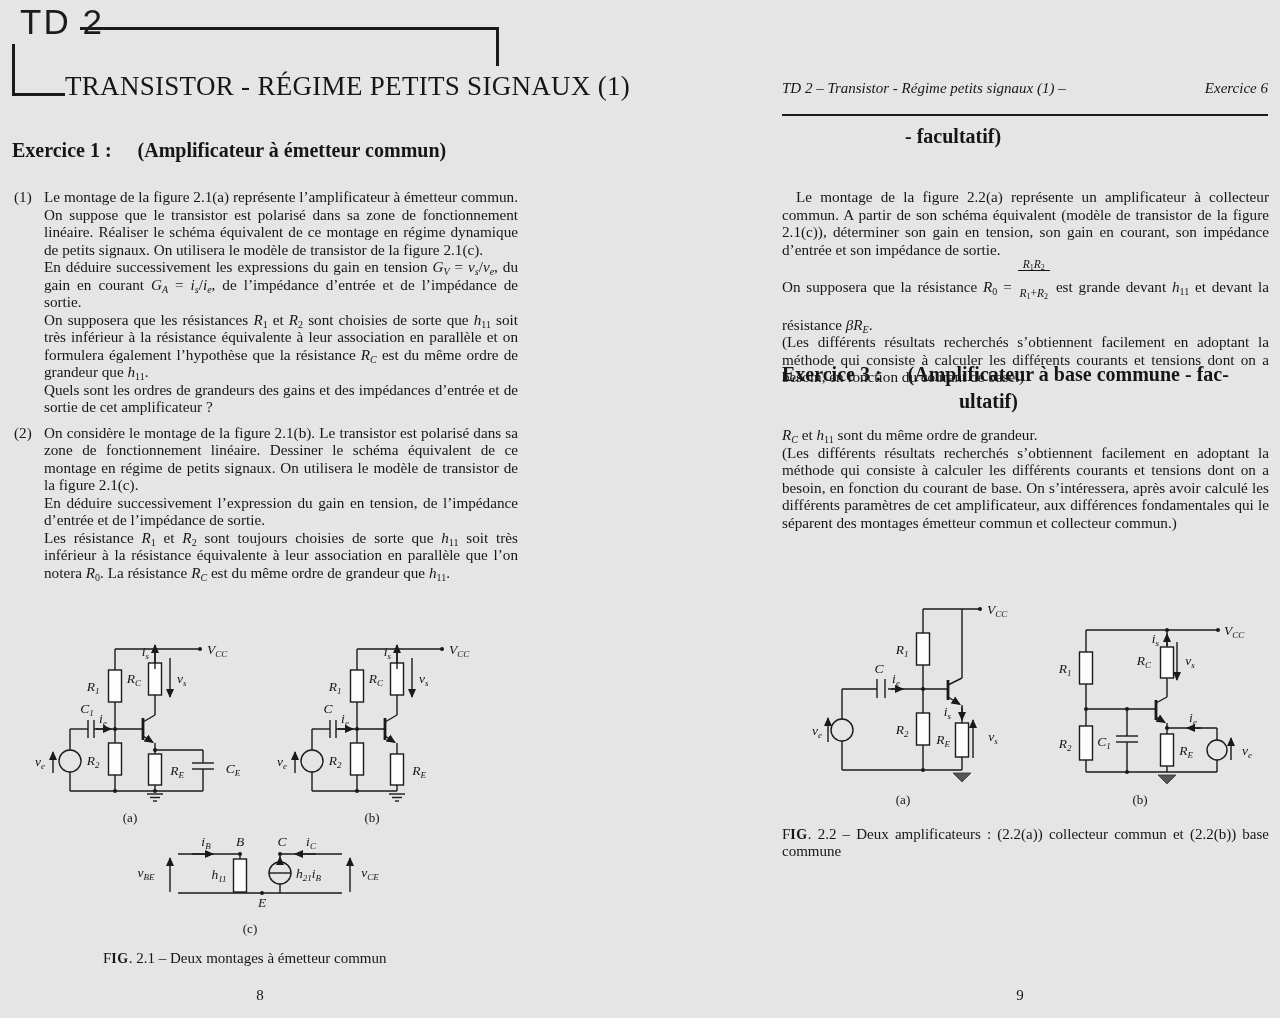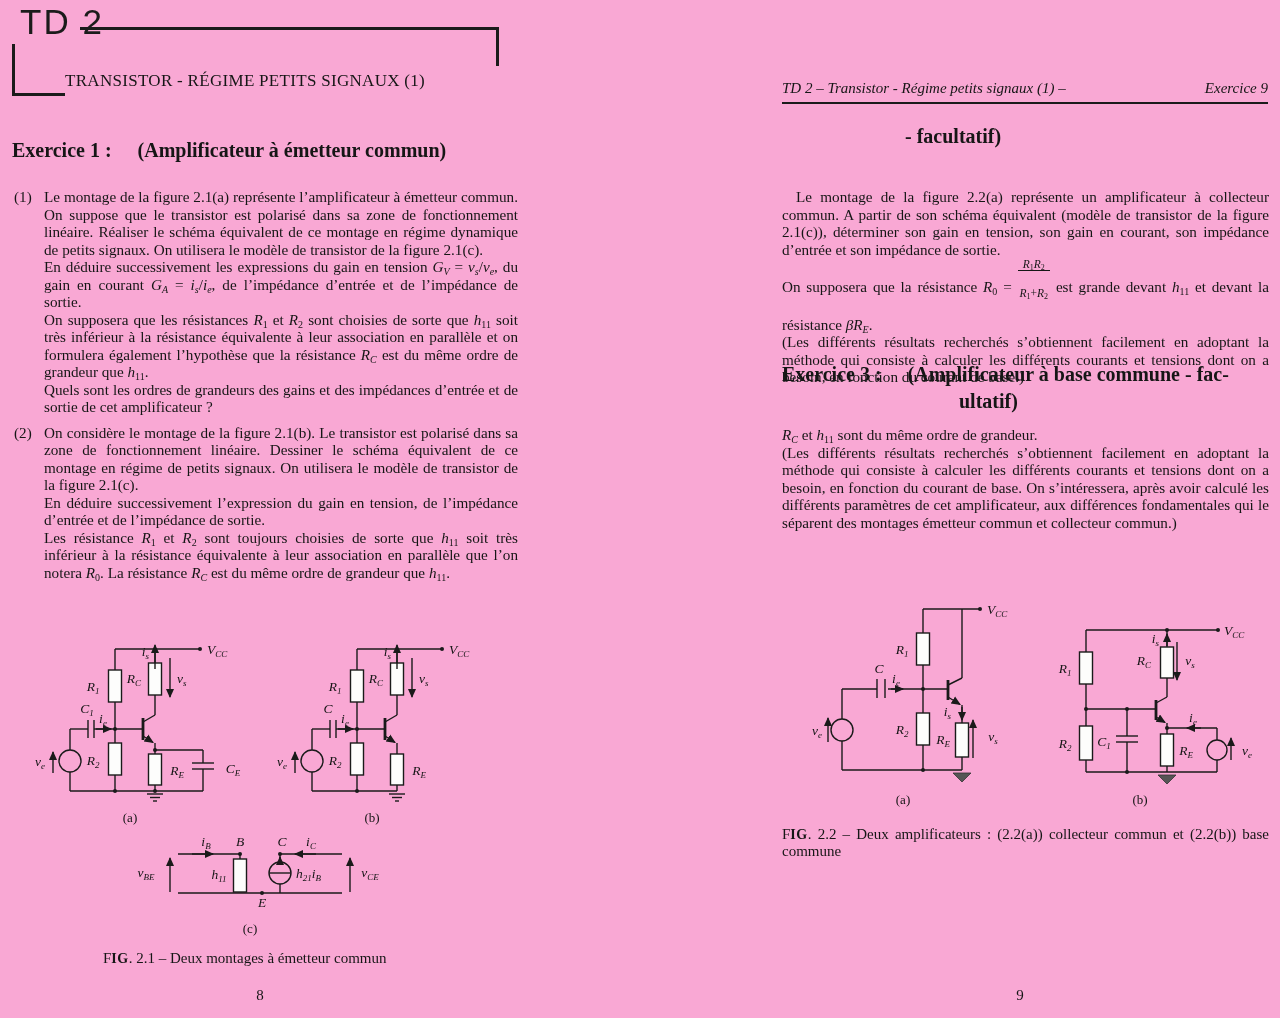--- a/index.html
+++ b/index.html
@@ -1,44 +1,44 @@
 <!DOCTYPE html>
 <html lang="fr"><head>
 <meta charset="utf-8">
 <style>
   html,body{margin:0;padding:0;}
-  .canvas{position:relative;width:1280px;height:1018px;background:#f9a8d4;color:#161616;
+  .canvas{position:relative;width:1280px;height:1018px;background:#e5e5e5;color:#161616;
           font-family:"Liberation Serif", serif;overflow:hidden;}
   .abs{position:absolute;}
 
   
   .td-label{left:20px;top:2px;font-family:"Liberation Sans", sans-serif;font-size:35px;letter-spacing:2px;color:#1b1b1b;}
   .td-rule-top{left:80px;top:27px;width:416px;height:36px;border-top:3px solid #1b1b1b;border-right:3px solid #1b1b1b;}
   .td-bracket{left:12px;top:44px;width:50px;height:49px;border-left:3px solid #1b1b1b;border-bottom:3px solid #1b1b1b;}
-  .doc-title{left:65px;top:71px;font-size:17px;letter-spacing:.3px;}
+  .doc-title{left:65px;top:71px;font-size:27px;letter-spacing:.3px;}
 
   .ex-head{font-size:20px;font-weight:bold;line-height:27px;}
   .ex-head .lbl{margin-right:26px;}
   .body-text{font-size:15.2px;line-height:17.5px;text-align:justify;}
   .body-text p{margin:0;}
   .indent{text-indent:14px;}
   .list-item{display:flex;}
   .list-item .num{width:30px;flex:0 0 30px;}
   .list-item .itext{flex:1;font-family:Liberation Serif, serif;}
   .mt8{margin-top:8px;}
 
   sub{font-size:10px;vertical-align:baseline;position:relative;top:3px;line-height:0;}
   .frac{display:inline-block;vertical-align:-0.5em;text-align:center;font-size:11.5px;line-height:1.08;}
   .frac .fr-n{display:block;padding:0 2px;}
   .frac .fr-d{display:block;border-top:1px solid #161616;padding:16px 2px;}
   .frac sub{font-size:8px;top:2px;}
   .sc{font-size:14px;letter-spacing:.5px;font-weight:bold;}
 
   .page-header{display:flex;justify-content:space-between;font-style:italic;font-size:15px;
-               border-bottom:2px solid #1b1b1b;padding-bottom:5px;}
+               border-bottom:2px solid #1b1b1b;padding-bottom:17px;}
   .caption{font-size:15px;text-align:justify;}
   .pageno{font-size:15px;text-align:center;}
 
   
   svg line, svg rect, svg circle, svg polyline{stroke:#1a1a1a;stroke-width:1.4;fill:none;}
   svg rect{fill:#fdfdfc;}
   svg .dot{fill:#1a1a1a;stroke:none;}
   svg .bar{stroke-width:2.8;}
   svg .gnd{fill:#555;stroke:#333;stroke-width:.8;}
   svg text{font-family:"Liberation Serif", serif;font-style:italic;font-size:13.5px;fill:#141414;stroke:none;}
@@ -230,21 +230,21 @@
     <text x="176" y="48"><tspan dy="0">h</tspan><tspan dy="3" font-size="9">21</tspan><tspan dy="-3">i</tspan><tspan dy="3" font-size="9">B</tspan></text>
     <text x="250" y="47" text-anchor="middle"><tspan dy="0">v</tspan><tspan dy="3" font-size="9">CE</tspan></text>
     <text class="rm" x="130" y="103" text-anchor="middle"><tspan dy="0">(c)</tspan></text>
   </svg>
 
   <div class="abs caption" style="left:103px;top:950px;width:400px">F<span class="sc">IG</span>. 2.1 – Deux montages à émetteur commun</div>
   <div class="abs pageno" style="left:0;top:987px;width:520px">8</div>
 
   <div class="abs page-header" style="left:782px;top:80px;width:486px">
     <span>TD 2 – Transistor - Régime petits signaux (1) –</span>
-    <span>Exercice 9</span>
+    <span>Exercice 6</span>
   </div>
 
   <div class="abs ex-head" style="left:782px;top:123px;width:487px">
     <div style="padding-left:123px">- facultatif)</div>
   </div>
 
   <div class="abs body-text" style="left:782px;top:188px;width:487px">
     <p class="indent">Le montage de la figure 2.2(a) représente un amplificateur à collecteur commun. A partir de son schéma équivalent (modèle de transistor de la figure 2.1(c)), déterminer son gain en tension, son gain en courant, son impédance d’entrée et son impédance de sortie.</p>
     <p>On supposera que la résistance <i>R</i><sub>0</sub> = <span class="frac"><span class="fr-n"><i>R</i><sub>1</sub><i>R</i><sub>2</sub></span><span class="fr-d"><i>R</i><sub>1</sub>+<i>R</i><sub>2</sub></span></span> est grande devant <i>h</i><sub>11</sub> et devant la résistance <i>βR<sub>E</sub></i>.</p>
     <p>(Les différents résultats recherchés s’obtiennent facilement en adoptant la méthode qui consiste à calculer les différents courants et tensions dont on a besoin, en fonction du courant de base.)</p>

